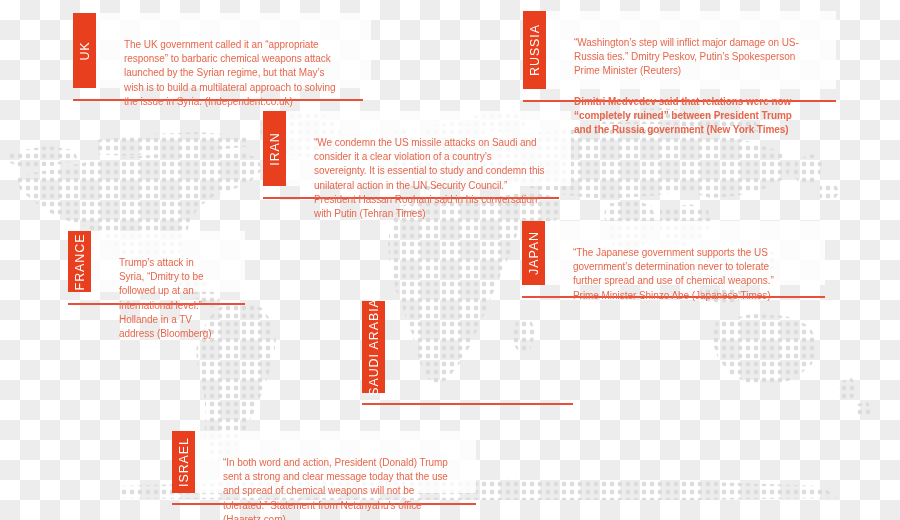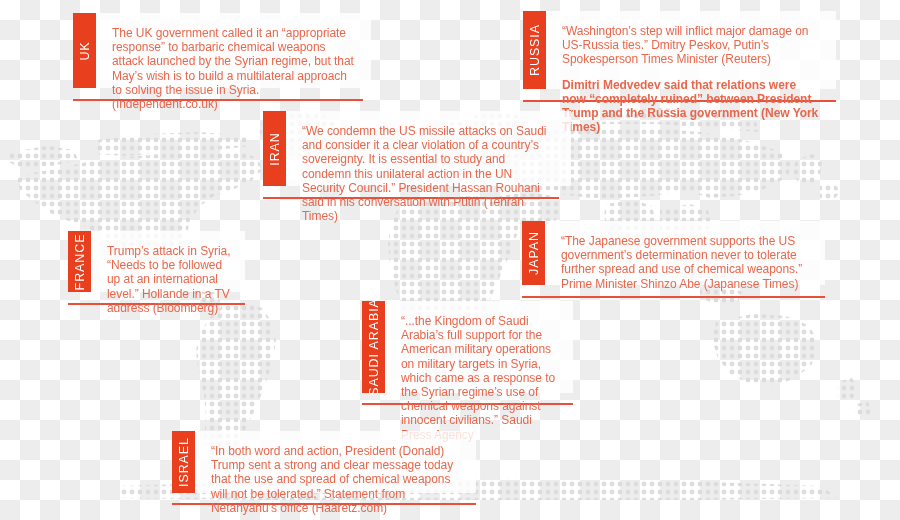--- a/index.html
+++ b/index.html
@@ -66,23 +66,23 @@
     line-height: 1;
   }
   .quote-panel {
     flex: 1 1 auto;
     background: rgba(255,255,255,0.80);
     padding: 9px 10px 9px 12px;
     position: relative;
     z-index: 2;
   }
   .quote-panel p {
-    margin: 4px;
+    margin: 16px;
     color: #e8674c;
-    font-size: 12px;
+    font-size: 10px;
     line-height: 14.2px;
     letter-spacing: -0.05px;
   }
   .quote-panel p + p {
     margin-top: 11px;
     font-weight: bold;
   }
   .underline {
     position: absolute;
     height: 1.6px;
@@ -229,21 +229,21 @@
     </div>
   </div>
 
   <div class="quote-block" id="block-russia">
     <div class="underline"></div>
     <div class="qb-inner">
       <div class="country-tab">
         <span class="tab-label">RUSSIA</span>
       </div>
       <div class="quote-panel">
-        <p>“Washington’s step will inflict major damage on US-Russia ties.” Dmitry Peskov, Putin’s Spokesperson Times Minister (Reuters)</p>
+        <p>“Washington’s step will inflict major damage on US-Russia ties.” Dmitry Peskov, Putin’s Spokesperson Prime Minister (Reuters)</p>
         <p>Dimitri Medvedev said that relations were now “completely ruined” between President Trump and the Russia government (New York Times)</p>
       </div>
     </div>
   </div>
 
   <div class="quote-block" id="block-iran">
     <div class="underline"></div>
     <div class="qb-inner">
       <div class="country-tab">
         <span class="tab-label">IRAN</span>
@@ -254,21 +254,21 @@
     </div>
   </div>
 
   <div class="quote-block" id="block-france">
     <div class="underline"></div>
     <div class="qb-inner">
       <div class="country-tab">
         <span class="tab-label">FRANCE</span>
       </div>
       <div class="quote-panel">
-        <p>Trump’s attack in Syria, “Needs to be followed up at an international level.” Hollande in a TV address (Bloomberg)</p>
+        <p>Trump’s attack in Syria, “Dmitry to be followed up at an international level.” Hollande in a TV address (Bloomberg)</p>
       </div>
     </div>
   </div>
 
   <div class="quote-block" id="block-japan">
     <div class="underline"></div>
     <div class="qb-inner">
       <div class="country-tab">
         <span class="tab-label">JAPAN</span>
       </div>
@@ -277,23 +277,20 @@
       </div>
     </div>
   </div>
 
   <div class="quote-block" id="block-saudi">
     <div class="underline"></div>
     <div class="qb-inner">
       <div class="country-tab">
         <span class="tab-label">SAUDI ARABIA</span>
       </div>
-      <div class="quote-panel">
-        <p>“...the Kingdom of Saudi Arabia’s full support for the American military operations on military targets in Syria, which came as a response to the Syrian regime’s use of chemical weapons against innocent civilians.” Saudi Press Agency</p>
-      </div>
     </div>
   </div>
 
   <div class="quote-block" id="block-israel">
     <div class="underline"></div>
     <div class="qb-inner">
       <div class="country-tab">
         <span class="tab-label">ISRAEL</span>
       </div>
       <div class="quote-panel">

